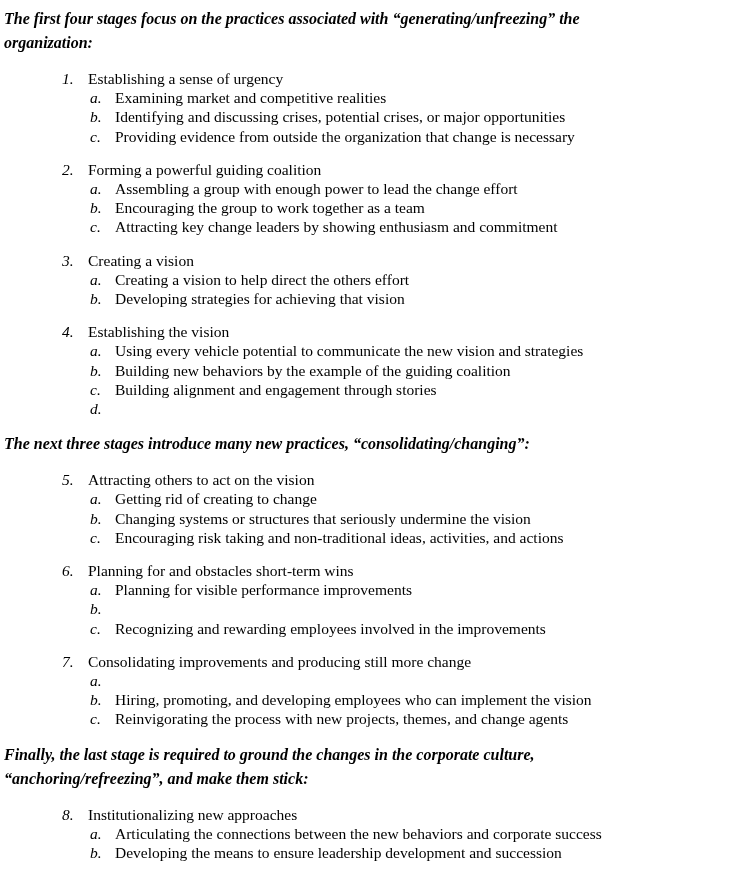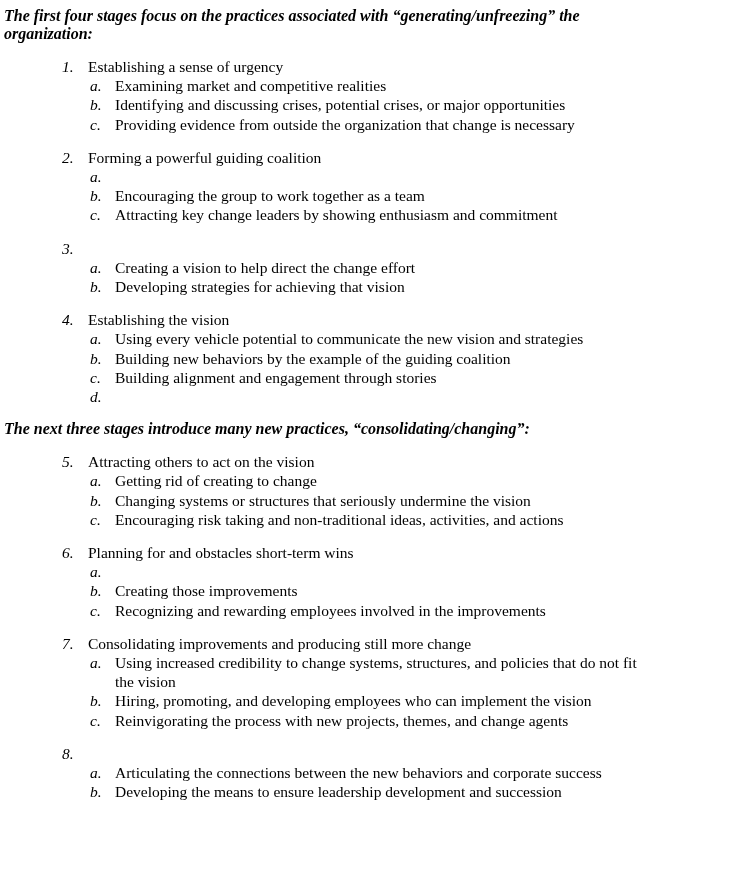--- a/index.html
+++ b/index.html
@@ -12,21 +12,21 @@
     overflow: hidden;
   }
   .page {
     box-sizing: border-box;
     width: 732px;
     height: 873px;
     padding: 7px 8px 0 4px;
   }
   .heading {
     font-size: 16px;
-    line-height: 18px;
+    line-height: 24px;
     font-weight: bold;
     font-style: italic;
     white-space: pre-wrap;
     margin: 0 0 14px 0;
   }
   .group { margin: 0 0 14px 0; }
   .item-row, .sub-row {
     display: flex;
     font-size: 15.5px;
     line-height: 19.2px;
@@ -74,38 +74,40 @@
       </div>
     </div>
 
     <div class="group">
       <div class="item-row">
         <span class="item-num">2.</span>
         <span class="item-title">Forming a powerful guiding coalition</span>
       </div>
       <div class="sub-row">
         <span class="sub-letter">a.</span>
+        <span class="sub-text">Assembling a group with enough power to lead the change effort</span>
       </div>
       <div class="sub-row">
         <span class="sub-letter">b.</span>
         <span class="sub-text">Encouraging the group to work together as a team</span>
       </div>
       <div class="sub-row">
         <span class="sub-letter">c.</span>
         <span class="sub-text">Attracting key change leaders by showing enthusiasm and commitment</span>
       </div>
     </div>
 
     <div class="group">
       <div class="item-row">
         <span class="item-num">3.</span>
-      </div>
-      <div class="sub-row">
-        <span class="sub-letter">a.</span>
-        <span class="sub-text">Creating a vision to help direct the change effort</span>
+        <span class="item-title">Creating a vision</span>
+      </div>
+      <div class="sub-row">
+        <span class="sub-letter">a.</span>
+        <span class="sub-text">Creating a vision to help direct the others effort</span>
       </div>
       <div class="sub-row">
         <span class="sub-letter">b.</span>
         <span class="sub-text">Developing strategies for achieving that vision</span>
       </div>
     </div>
 
     <div class="group">
       <div class="item-row">
         <span class="item-num">4.</span>
@@ -151,57 +153,58 @@
       </div>
     </div>
 
     <div class="group">
       <div class="item-row">
         <span class="item-num">6.</span>
         <span class="item-title">Planning for and obstacles short-term wins</span>
       </div>
       <div class="sub-row">
         <span class="sub-letter">a.</span>
-      </div>
-      <div class="sub-row">
-        <span class="sub-letter">b.</span>
-        <span class="sub-text">Creating those improvements</span>
+        <span class="sub-text">Planning for visible performance improvements</span>
+      </div>
+      <div class="sub-row">
+        <span class="sub-letter">b.</span>
       </div>
       <div class="sub-row">
         <span class="sub-letter">c.</span>
         <span class="sub-text">Recognizing and rewarding employees involved in the improvements</span>
       </div>
     </div>
 
     <div class="group">
       <div class="item-row">
         <span class="item-num">7.</span>
         <span class="item-title">Consolidating improvements and producing still more change</span>
       </div>
       <div class="sub-row">
         <span class="sub-letter">a.</span>
-        <span class="sub-text">Using increased credibility to change systems, structures, and policies that do not fit
-the vision</span>
       </div>
       <div class="sub-row">
         <span class="sub-letter">b.</span>
         <span class="sub-text">Hiring, promoting, and developing employees who can implement the vision</span>
       </div>
       <div class="sub-row">
         <span class="sub-letter">c.</span>
         <span class="sub-text">Reinvigorating the process with new projects, themes, and change agents</span>
       </div>
     </div>
   </div>
 
   <div>
+    <p class="heading">Finally, the last stage is required to ground the changes in the corporate culture,
+“anchoring/refreezing”, and make them stick:</p>
 
     <div class="group">
       <div class="item-row">
         <span class="item-num">8.</span>
+        <span class="item-title">Institutionalizing new approaches</span>
       </div>
       <div class="sub-row">
         <span class="sub-letter">a.</span>
         <span class="sub-text">Articulating the connections between the new behaviors and corporate success</span>
       </div>
       <div class="sub-row">
         <span class="sub-letter">b.</span>
         <span class="sub-text">Developing the means to ensure leadership development and succession</span>
       </div>
     </div>

